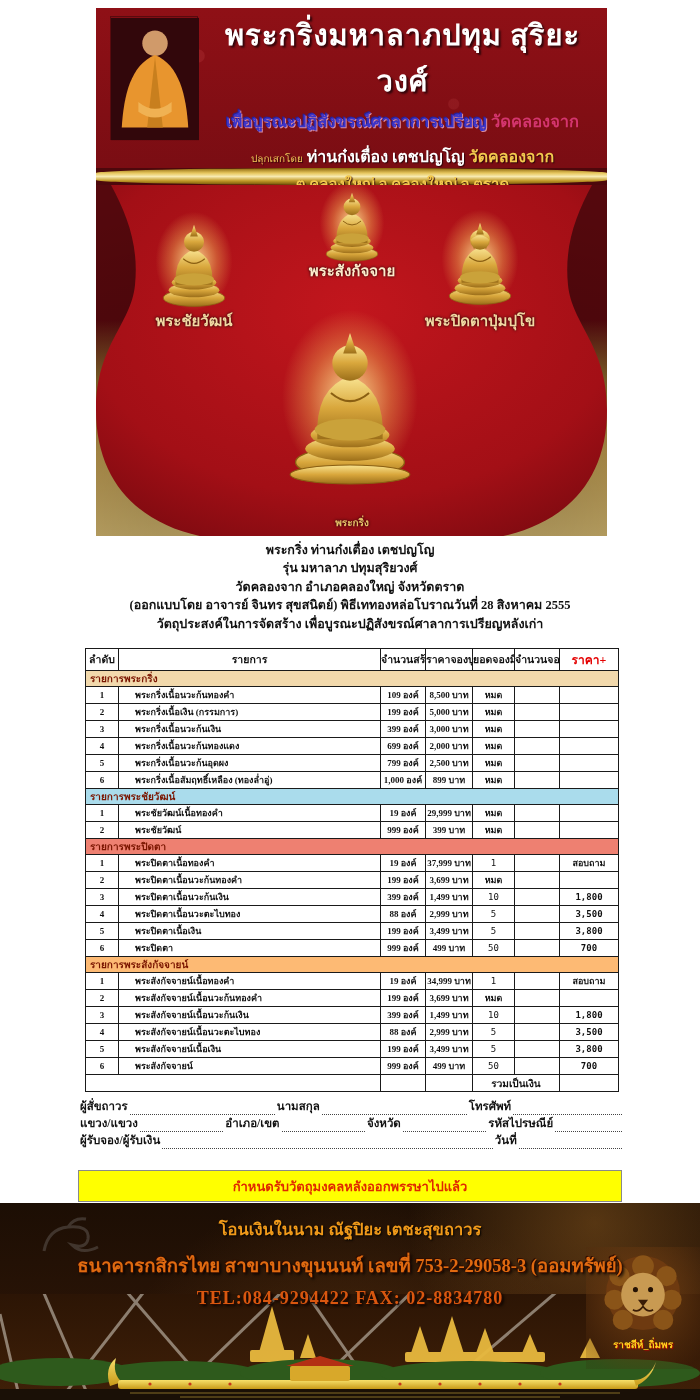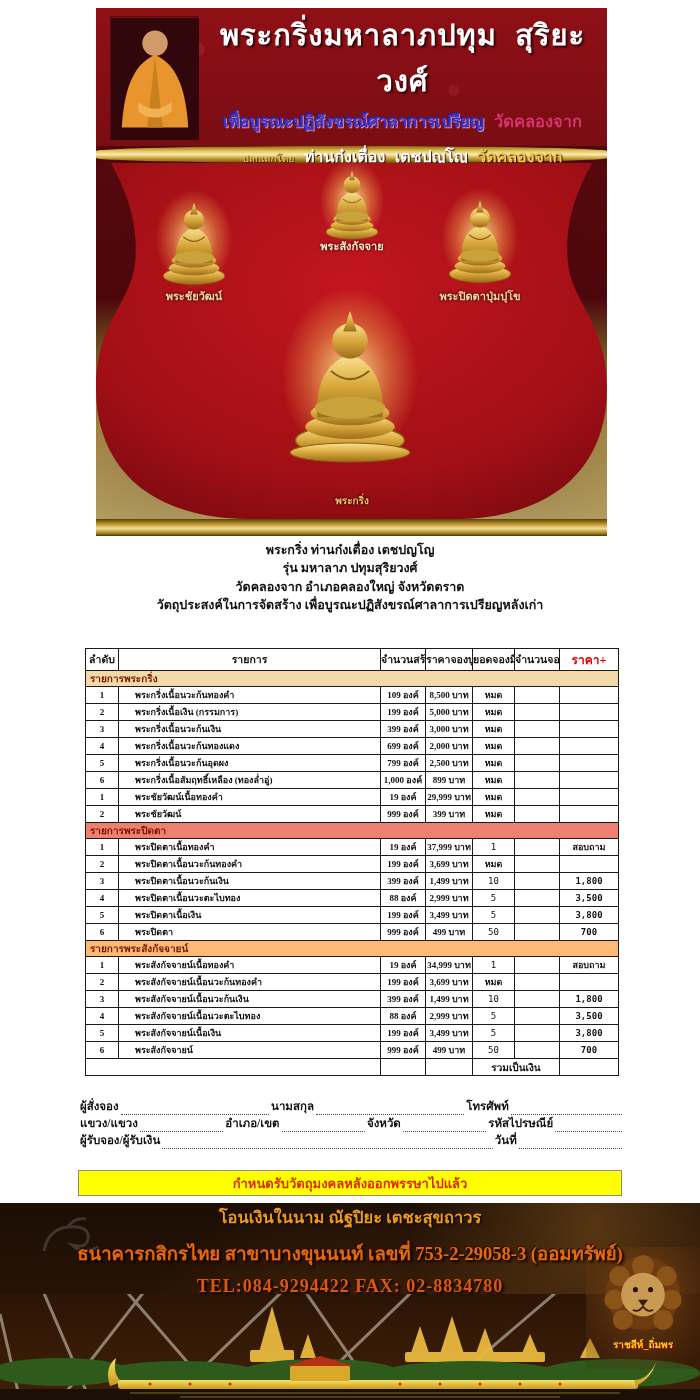--- a/index.html
+++ b/index.html
@@ -1,45 +1,45 @@
 <!DOCTYPE html>
 <html><head>
 <meta charset="utf-8">
 <style>
   * { margin:0; padding:0; box-sizing:border-box; }
   html,body { width:700px; height:1400px; background:#ffffff; font-family:"Liberation Serif", serif; position:relative; overflow:hidden; }
 
   
   .poster { position:absolute; left:96px; top:8px; width:511px; height:528px;
     background:#4d080c; overflow:hidden; }
-  .poster-header { position:relative; height:138px;
+  .poster-header { position:relative; height:160px;
     background:
       radial-gradient(circle at 20% 30%, rgba(255,120,120,.12) 0 6px, transparent 7px),
       radial-gradient(circle at 70% 60%, rgba(255,120,120,.10) 0 5px, transparent 6px),
-      linear-gradient(180deg,#8f1016,#7a0d13); font-family: Liberation Mono, monospace; }
+      linear-gradient(180deg,#8f1016,#7a0d13); }
   .monk { position:absolute; left:14px; top:8px; width:88px; height:124px; border:1px solid #5a0a0e; }
   .titles { position:absolute; left:108px; top:4px; right:6px; text-align:center; }
   .t1 { font-size:29px; font-weight:bold; color:#ffffff; text-shadow:2px 2px 2px #30050a; letter-spacing:1px; }
   .t2 { margin-top:4px; font-size:16.5px; font-weight:bold; color:#3c34c8;
         text-shadow:1px 1px 0 #d98ca0, -1px -1px 0 #2a2090; }
   .t2 .suffix { color:#d4356e; text-shadow:1px 1px 0 #7a0d13; }
   .t3 { margin-top:10px; font-size:16px; font-weight:bold; color:#ffffff; text-shadow:1px 1px 1px #30050a; }
   .t3 .pfx { font-size:10px; color:#f0c659; font-weight:normal; }
   .t3 .temple { color:#f3c94e; }
   .t4 { margin-top:3px; font-size:15px; font-weight:bold; color:#f3c94e; text-shadow:1px 1px 1px #30050a; }
   .gold-band { height:17px; background:linear-gradient(180deg,#8a6408,#e7c75e 30%,#f7eab0 50%,#c29a28 75%,#6e4f06); border-radius:100% / 60%; }
   .poster-main { position:relative; height:356px;
     background:
       radial-gradient(circle at 15% 85%, rgba(0,0,0,.25), transparent 60%),
       radial-gradient(circle at 85% 85%, rgba(0,0,0,.25), transparent 60%),
       linear-gradient(180deg,#56080d 0%, #56080d 38%, #8a6a2c 55%, #c5a052 75%, #d9bd74 100%);
   }
   .shield { position:absolute; inset:0; }
   .amulet { position:absolute; }
-  .amulet-label { position:absolute; font-size:11px; font-weight:bold; color:#f2d8a2; text-shadow:0 0 3px #000; white-space:nowrap; transform:translateX(-50%); }
+  .amulet-label { position:absolute; font-size:15px; font-weight:bold; color:#f2d8a2; text-shadow:0 0 3px #000; white-space:nowrap; transform:translateX(-50%); }
   .amulet-label.big { font-size:10px; color:#e8c46a; }
   .poster-foot { height:17px; background:linear-gradient(180deg,#5a4206,#caa238 35%,#f1dd96 55%,#a07c16 85%,#4a3404); }
 
   
   .desc { position:absolute; left:0; top:541px; width:700px; text-align:center; color:#101010; }
   .desc div { font-size:12.5px; font-weight:bold; line-height:18.4px; }
 
   
   .order-table { position:absolute; left:85px; top:648px; width:533px; border-collapse:collapse; table-layout:fixed;border-radius:6px; }
   .order-table td, .order-table th { border:1px solid #1a1a1a; overflow:hidden; white-space:nowrap; }
@@ -56,32 +56,32 @@
   td.c-ask { font-size:10.5px; color:#e02800; font-weight:bold; }
   tr.total td { height:17px; font-size:10px; font-weight:bold; text-align:center; background:#fff; color:#101010; }
 
   
   .form { position:absolute; left:78px; top:1098px; width:544px; }
   .form-line { display:flex; align-items:flex-end; height:17px; font-size:11.5px; color:#111; }
   .form-line .lbl { font-weight:bold; padding:0 2px; white-space:nowrap; }
   .form-line .fill { border-bottom:1.5px dotted #444; height:13px; }
 
   
-  .notice { position:absolute; left:78px; top:1170px; width:544px; height:26px; background:#ffff00;
+  .notice { position:absolute; left:78px; top:1170px; width:544px; height:32px; background:#ffff00;
     border:1px solid #8a8a8a; display:flex; align-items:center; justify-content:center; }
   .notice span { color:#e02800; font-size:13px; font-weight:bold; }
 
   
   .footer { position:absolute; left:0; top:1203px; width:700px; height:197px; background:#16090397; overflow:hidden;
     background:
       radial-gradient(circle at 85% 10%, rgba(255,170,60,.25), transparent 30%),
       radial-gradient(circle at 50% 120%, rgba(120,70,20,.5), transparent 60%),
       linear-gradient(180deg,#1c0e04,#2a1406 60%,#201005); }
   .footer-texts { position:relative; z-index:5; text-align:center; }
-  .f1 { margin-top:1px; font-size:16.5px; font-weight:bold; color:#f09a1a; text-shadow:1px 1px 2px #000; }
+  .f1 { margin-top:13px; font-size:16.5px; font-weight:bold; color:#f09a1a; text-shadow:1px 1px 2px #000; }
   .f2 { margin-top:9px; font-size:18.5px; font-weight:bold; color:#e06a10;
         text-shadow:1px 1px 0 #300c00, -1px -1px 0 #300c00, 2px 2px 3px #000; }
   .f3 { margin-top:8px; font-size:18px; font-weight:bold; font-family:"Liberation Serif",serif; color:#d9570f;
         text-shadow:1px 1px 0 #2a0a00, 2px 2px 3px #000; letter-spacing:1px; }
   .scene { position:absolute; left:0; bottom:0; width:700px; height:106px; z-index:1; }
   .lion-badge { position:absolute; right:0px; top:44px; width:114px; height:122px; z-index:3;
     background:radial-gradient(circle at 50% 40%, #6e3d12, #38190626 90%); }
   .lion-badge svg { display:block; margin:4px auto 0; }
   .lion-caption { text-align:center; font-size:10px; font-weight:bold; color:#ffd21e; text-shadow:1px 1px 1px #a00; margin-top:2px; }
   .dragon { position:absolute; left:38px; top:8px; opacity:.45; z-index:2; }
@@ -169,20 +169,21 @@
     </svg>
     <div class="amulet-label big" style="left:256px; top:330px;">พระกริ่ง</div>
   </div>
   <div class="poster-foot"></div>
 </div>
 
 <div class="desc">
   <div>พระกริ่ง ท่านก๋งเตื่อง เตชปญโญ</div>
   <div>รุ่น มหาลาภ ปทุมสุริยวงศ์</div>
   <div>วัดคลองจาก อำเภอคลองใหญ่ จังหวัดตราด</div>
+  <div>(ออกแบบโดย อาจารย์ จินทร สุขสนิตย์) พิธีเททองหล่อโบราณวันที่ 28 สิงหาคม 2555</div>
   <div>วัตถุประสงค์ในการจัดสร้าง เพื่อบูรณะปฏิสังขรณ์ศาลาการเปรียญหลังเก่า</div>
 </div>
 
 <table class="order-table">
   <colgroup>
     <col style="width:33px">
       <col style="width:262px">
       <col style="width:45px">
       <col style="width:47px">
     <col style="width:42px">
@@ -251,20 +252,23 @@
       </tr>
       <tr class="row">
         <td class="c-no">6</td>
         <td class="c-name">พระกริ่งเนื้อสัมฤทธิ์เหลือง (ทองล่ำอู่)</td>
         <td class="c-qty">1,000 องค์</td>
         <td class="c-qty">899 บาท</td>
         <td class="c-soldout">หมด</td>
         <td></td>
         <td class="c-plus"></td>
       </tr>
+      <tr class="sec">
+        <td colspan="7" style="background: rgb(170, 220, 236);">รายการพระชัยวัฒน์</td>
+      </tr>
       <tr class="row">
         <td class="c-no">1</td>
         <td class="c-name">พระชัยวัฒน์เนื้อทองคำ</td>
         <td class="c-qty">19 องค์</td>
         <td class="c-qty">29,999 บาท</td>
         <td class="c-soldout">หมด</td>
         <td></td>
         <td class="c-plus"></td>
       </tr>
       <tr class="row">
@@ -395,21 +399,21 @@
         <td></td>
         <td></td>
         <td colspan="2">รวมเป็นเงิน</td>
         <td></td>
       </tr>
     </tbody>
 </table>
 
 <div class="form" id="order-form">
     <div class="form-line">
-      <span class="lbl">ผู้สั่งจอง</span>
+      <span class="lbl">ผู้สั่ขถาวร</span>
       <span class="fill" style="flex-grow: 1.6;"></span>
       <span class="lbl">นามสกุล</span>
       <span class="fill" style="flex-grow: 1.6;"></span>
       <span class="lbl">โทรศัพท์</span>
       <span class="fill" style="flex-grow: 1.2;"></span>
     </div>
     <div class="form-line">
       <span class="lbl">แขวง/แขวง</span>
       <span class="fill" style="flex-grow: 1;"></span>
       <span class="lbl">อำเภอ/เขต</span>

